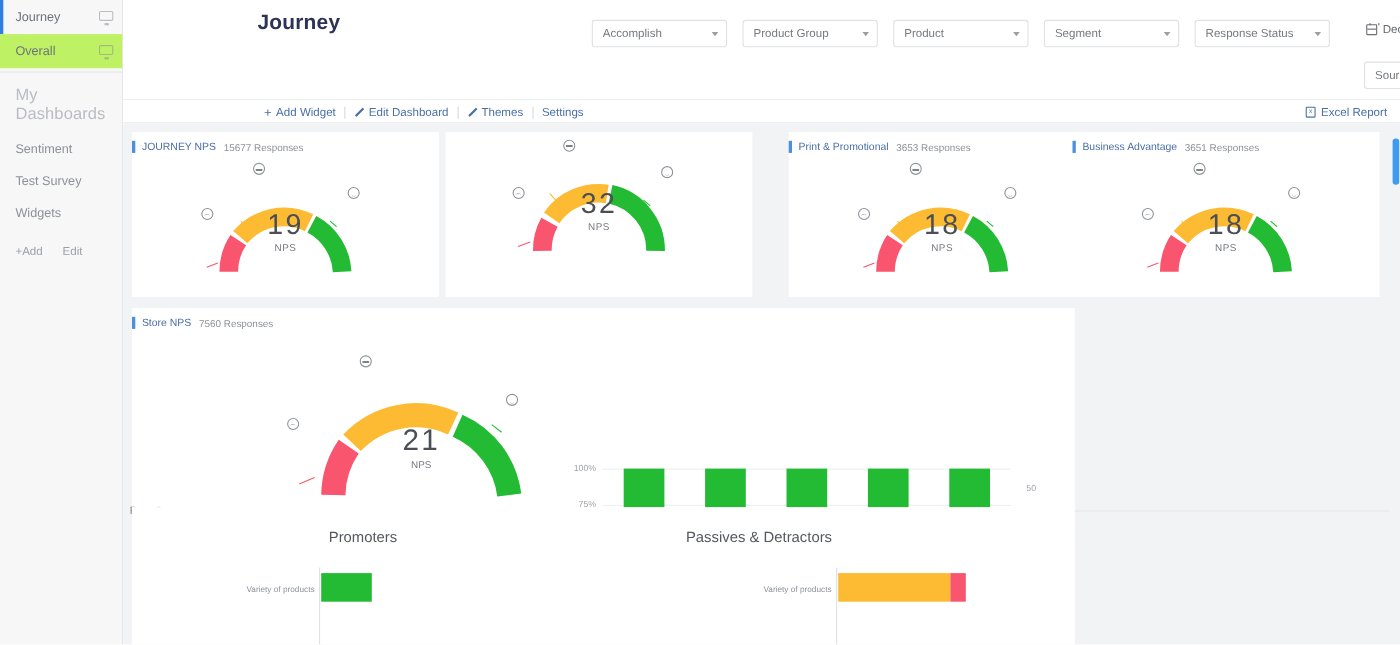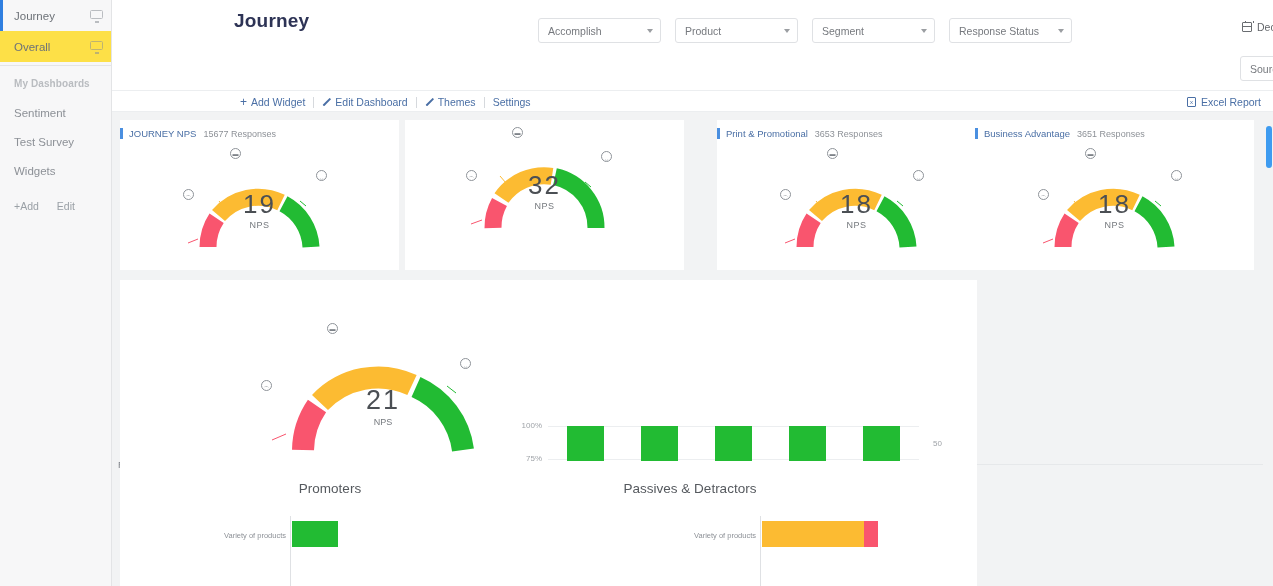--- a/index.html
+++ b/index.html
@@ -17,37 +17,37 @@
     background:#f7f7f8;
     border-right:1px solid #e3e4e6;
     position:relative;
   }
   .sb-top-item{
     height:31px; display:flex; align-items:center;
     padding:0 8px 0 14px; font-size:11.5px; color:#6d7278;
     position:relative; cursor:pointer;
   }
   .sb-top-item .lbl{ flex:1; }
-  .sb-top-item.active{ background:#fde047; }
+  .sb-top-item.active{ background:#bef264; }
   .sb-top-item.first::before{
     content:""; position:absolute; left:0; top:0; bottom:0; width:3px;
     background:#2f7fe0;
   }
   .mon-icon{ width:13px; height:11px; position:relative; opacity:.55;}
   .mon-icon i{
     display:block; width:13px; height:9px;
     border:1.3px solid #8a8f95; border-radius:1.5px;
   }
   .mon-icon i::after{
     content:""; position:absolute; left:4.5px; bottom:-2px;
     width:4px; height:2px; background:#8a8f95;
   }
   .sb-divider{ height:1px; background:#e3e4e6; margin:3px 0 0 0;}
   .sb-section{
-    font-size:10px; color:#b9bcc0; padding:12px 0 10px 14px; letter-spacing:.1px;font-weight:bold;
+    font-size:15px; color:#b9bcc0; padding:12px 0 10px 14px; letter-spacing:.1px;
   }
   .sb-item{
     font-size:11.5px; color:#8d9197; padding:8px 0 9px 14px; cursor:pointer;
   }
   .sb-actions{ padding:14px 0 0 14px; display:flex; gap:18px; }
   .sb-actions a{ font-size:10.5px; color:#9aa0a6; text-decoration:none; cursor:pointer;}
 
   
   .main{ flex:1; height:586px; position:relative; background:#ffffff; overflow:hidden;}
 
@@ -220,20 +220,24 @@
   </div>
 
   <div class="main">
 
     <div class="topbar">
       <div class="page-title">Journey</div>
 
       <div class="filters">
         <div class="fsel">
           <span class="txt">Accomplish</span>
+          <span class="caret"></span>
+        </div>
+        <div class="fsel">
+          <span class="txt">Product Group</span>
           <span class="caret"></span>
         </div>
         <div class="fsel">
           <span class="txt">Product</span>
           <span class="caret"></span>
         </div>
         <div class="fsel">
           <span class="txt">Segment</span>
           <span class="caret"></span>
         </div>
@@ -362,20 +366,24 @@
           </svg>
           <div class="emoji" style="left:63px;top:50px;">︵</div>
           <div class="emoji" style="left:110px;top:9px;">▬</div>
           <div class="emoji" style="left:196px;top:31px;">‿</div>
           <div class="gauge-val" style="top:50px;">18</div>
           <div class="gauge-unit" style="top:81px;">NPS</div>
         </div>
       </div>
 
       <div class="card" style="left:8px;top:168px;width:857px;height:325px;">
+        <div class="card-hd">
+          <span class="hd-name">Store NPS</span>
+          <span class="hd-resp">7560 Responses</span>
+        </div>
 
         <div style="position:absolute;left:0;top:30px;width:400px;height:180px;">
           <svg width="400" height="160" viewBox="0 0 400 160">
             <path d="M 183 140 A 80 80 0 0 1 197 96" stroke="#f9556e" stroke-width="22" fill="none"></path>
             <path d="M 200 92.5 A 80 80 0 0 1 292 75" stroke="#fcbb32" stroke-width="22" fill="none"></path>
             <path d="M 296 77 A 80 80 0 0 1 343 140" stroke="#22bb33" stroke-width="22" fill="none"></path>
             <path d="M 224 64 L 232 72" stroke="#fcbb32" stroke-width="1" fill="none"></path>
             <path d="M 327 76 L 336 83" stroke="#22bb33" stroke-width="1" fill="none"></path>
             <path d="M 152 130 L 166 124" stroke="#f9556e" stroke-width="1" fill="none"></path>
           </svg>

